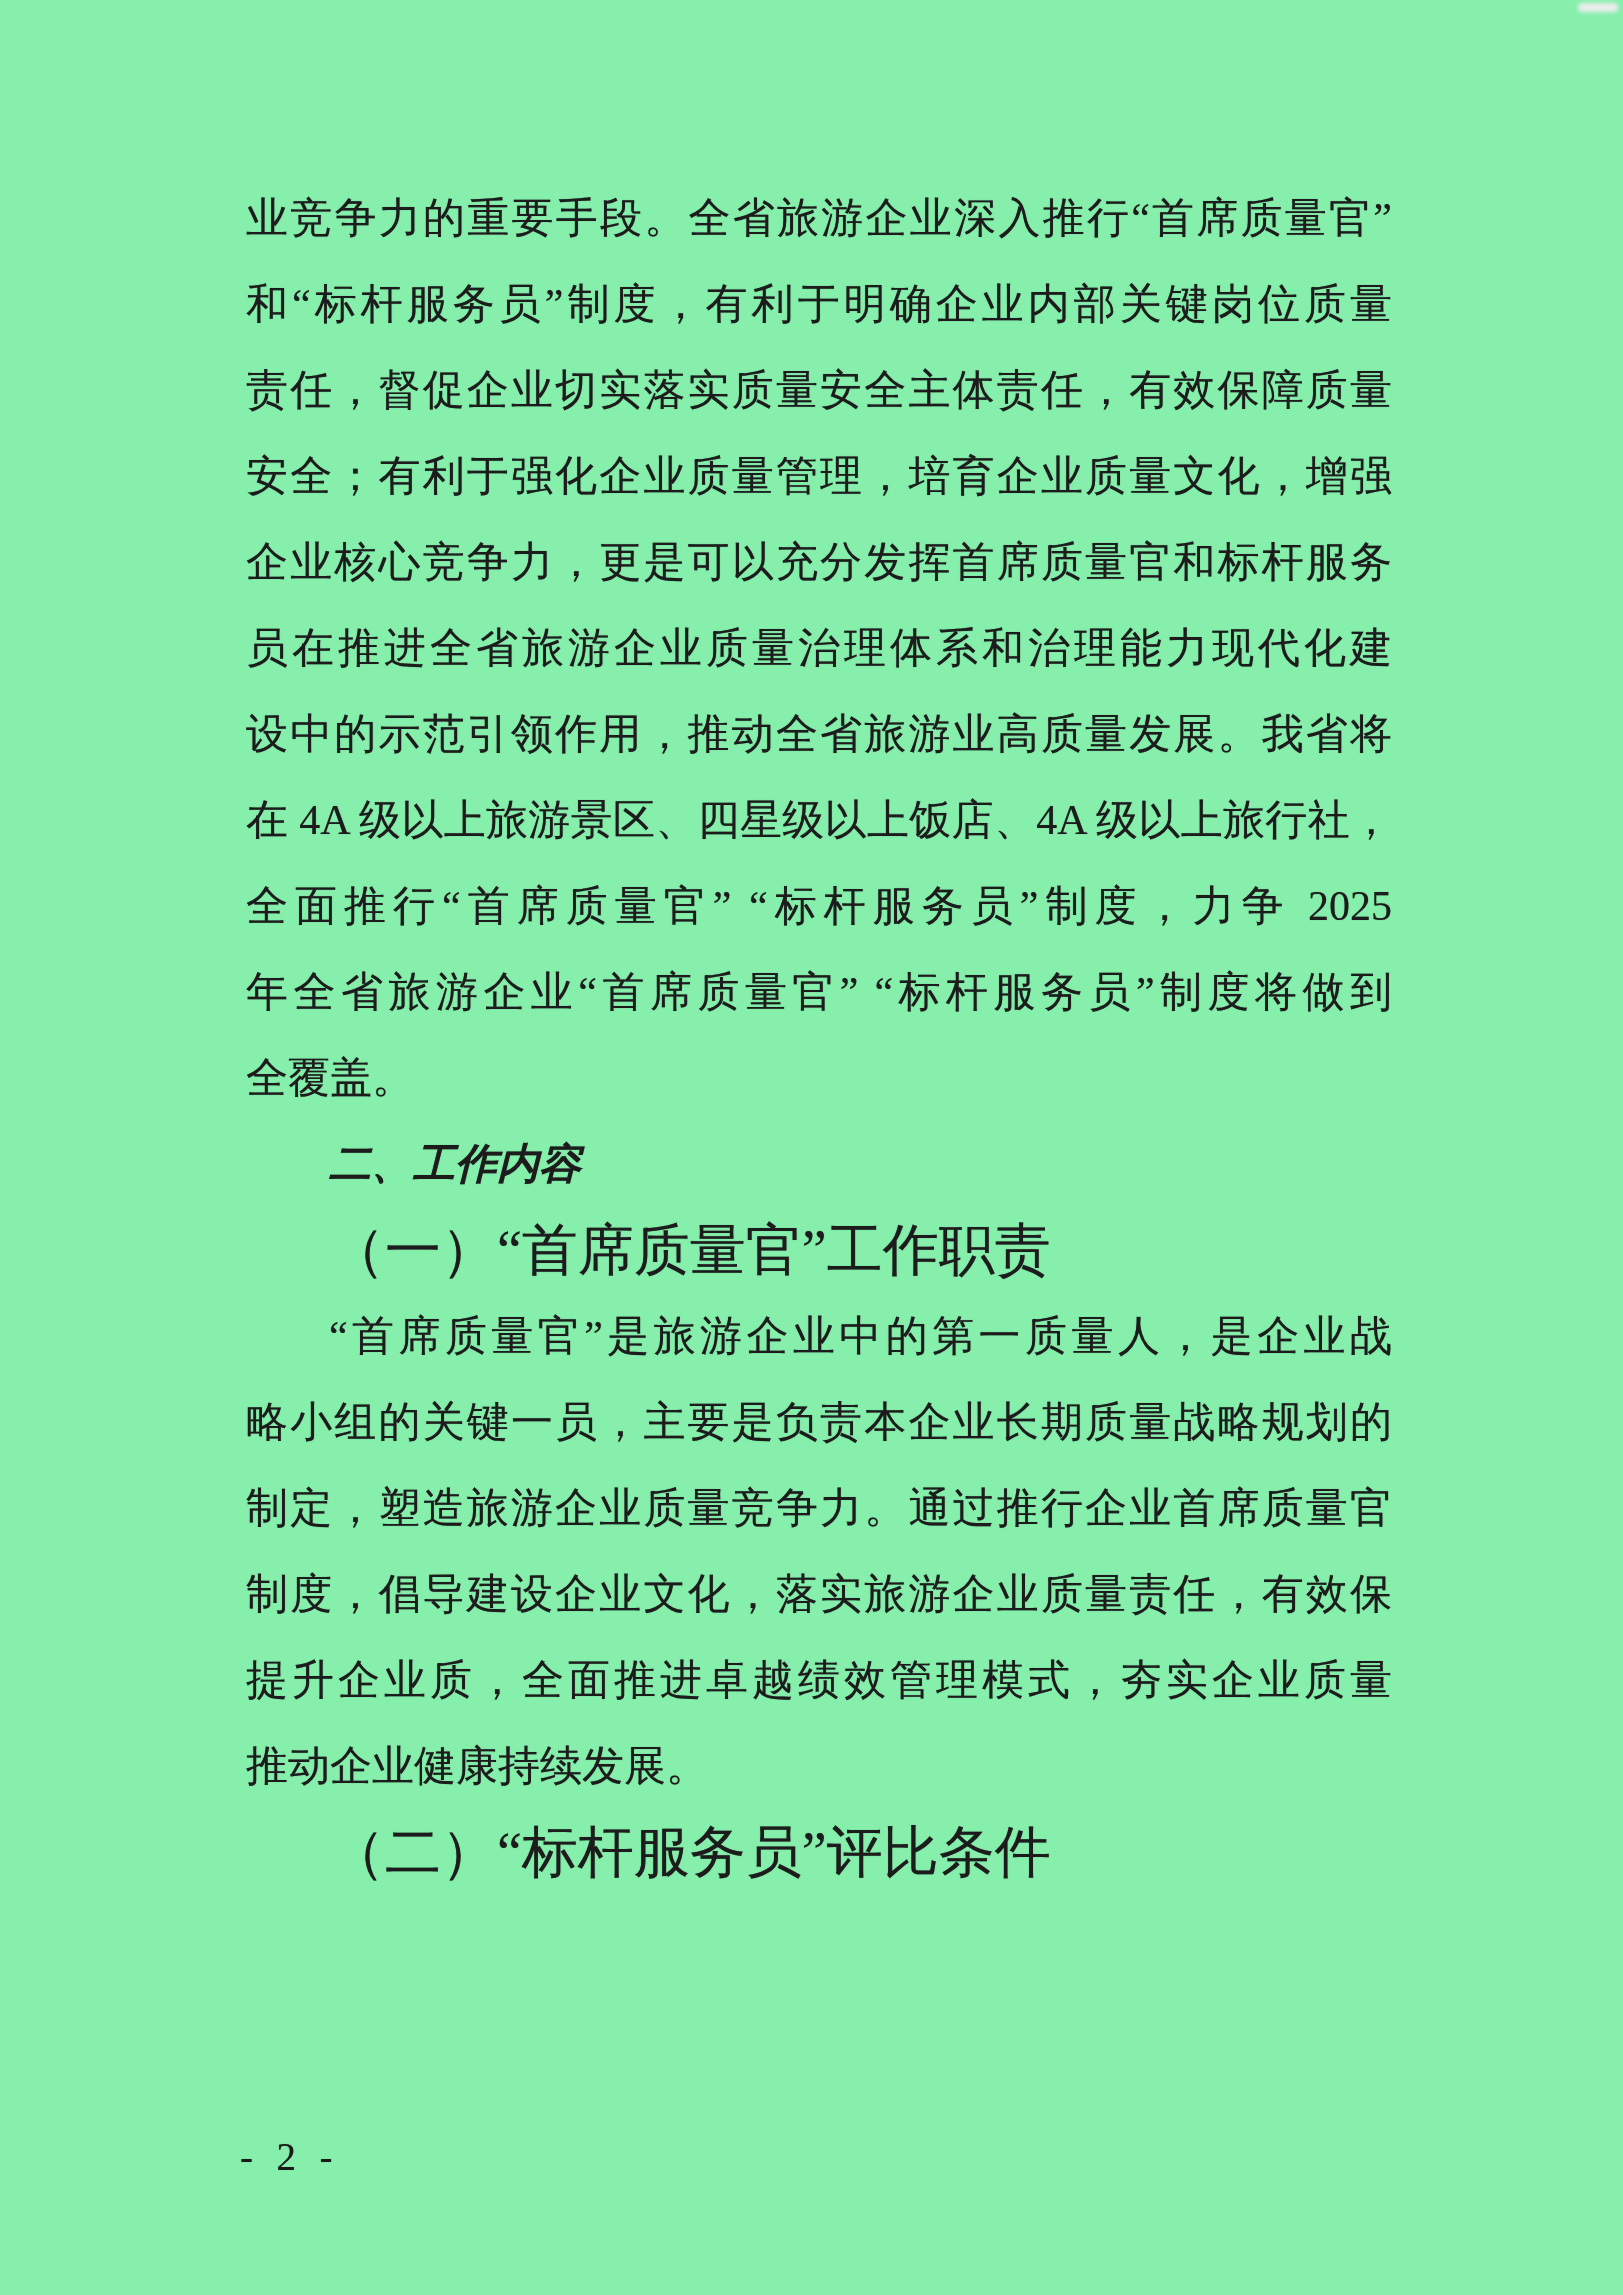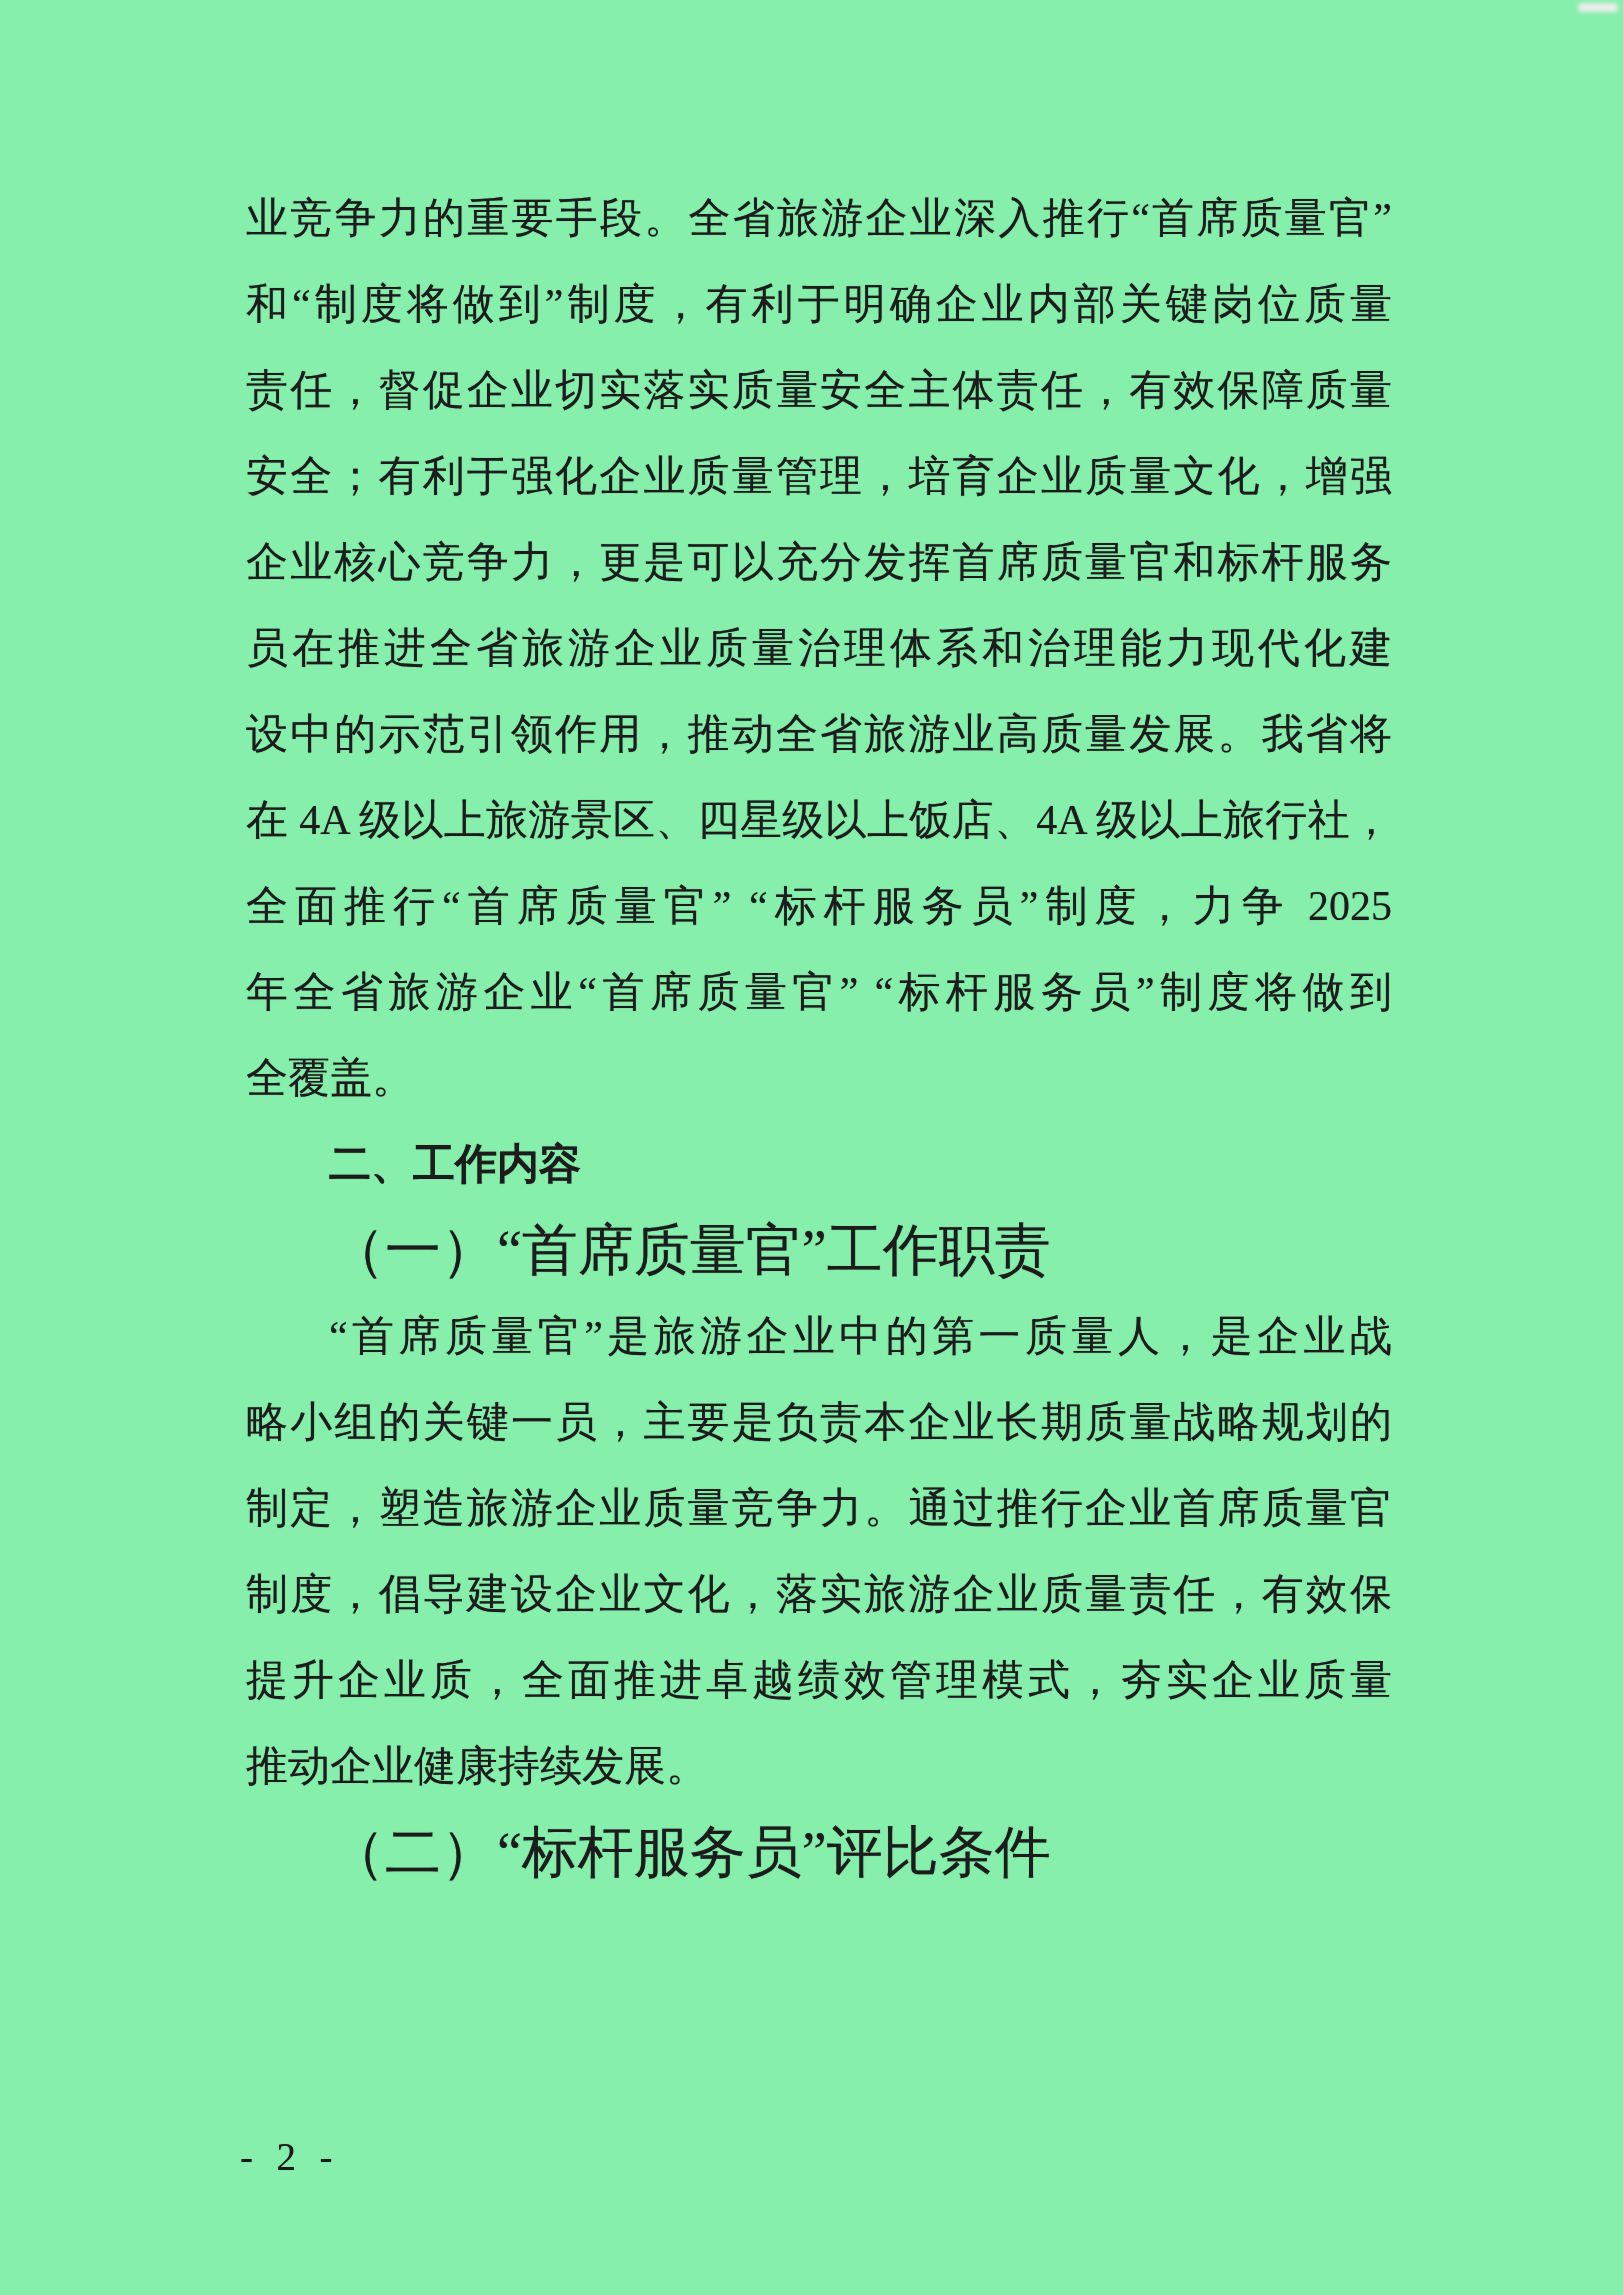--- a/index.html
+++ b/index.html
@@ -38,20 +38,21 @@
     text-align: justify;
     text-align-last: justify;
   }
   .ind {
     padding-left: 83px;
   }
   .h2 {
     font-family: "Liberation Sans", "DejaVu Sans", sans-serif;
     font-weight: 700;
     font-size: 42px;
+    font-style: italic;
   }
   .h3 {
     font-size: 56px;
   }
   .page-number {
     position: absolute;
     left: 240px;
     top: 2128px;
     height: 57px;
     line-height: 57px;
@@ -73,21 +74,21 @@
   }
 </style>
 </head>
 <body>
 
 <div class="page">
   <div class="smudge"></div>
 
   <main class="body-text">
     <p class="ln jf">业竞争力的重要手段。全省旅游企业深入推行“首席质量官”</p>
-    <p class="ln jf">和“制度将做到”制度，有利于明确企业内部关键岗位质量</p>
+    <p class="ln jf">和“标杆服务员”制度，有利于明确企业内部关键岗位质量</p>
     <p class="ln jf">责任，督促企业切实落实质量安全主体责任，有效保障质量</p>
     <p class="ln jf">安全；有利于强化企业质量管理，培育企业质量文化，增强</p>
     <p class="ln jf">企业核心竞争力，更是可以充分发挥首席质量官和标杆服务</p>
     <p class="ln jf">员在推进全省旅游企业质量治理体系和治理能力现代化建</p>
     <p class="ln jf">设中的示范引领作用，推动全省旅游业高质量发展。我省将</p>
     <p class="ln jf">在 4A 级以上旅游景区、四星级以上饭店、4A 级以上旅行社，</p>
     <p class="ln jf">全面推行“首席质量官” “标杆服务员”制度，力争 2025</p>
     <p class="ln jf">年全省旅游企业“首席质量官” “标杆服务员”制度将做到</p>
     <p class="ln">全覆盖。</p>
     <p class="ln ind h2">二、工作内容</p>

